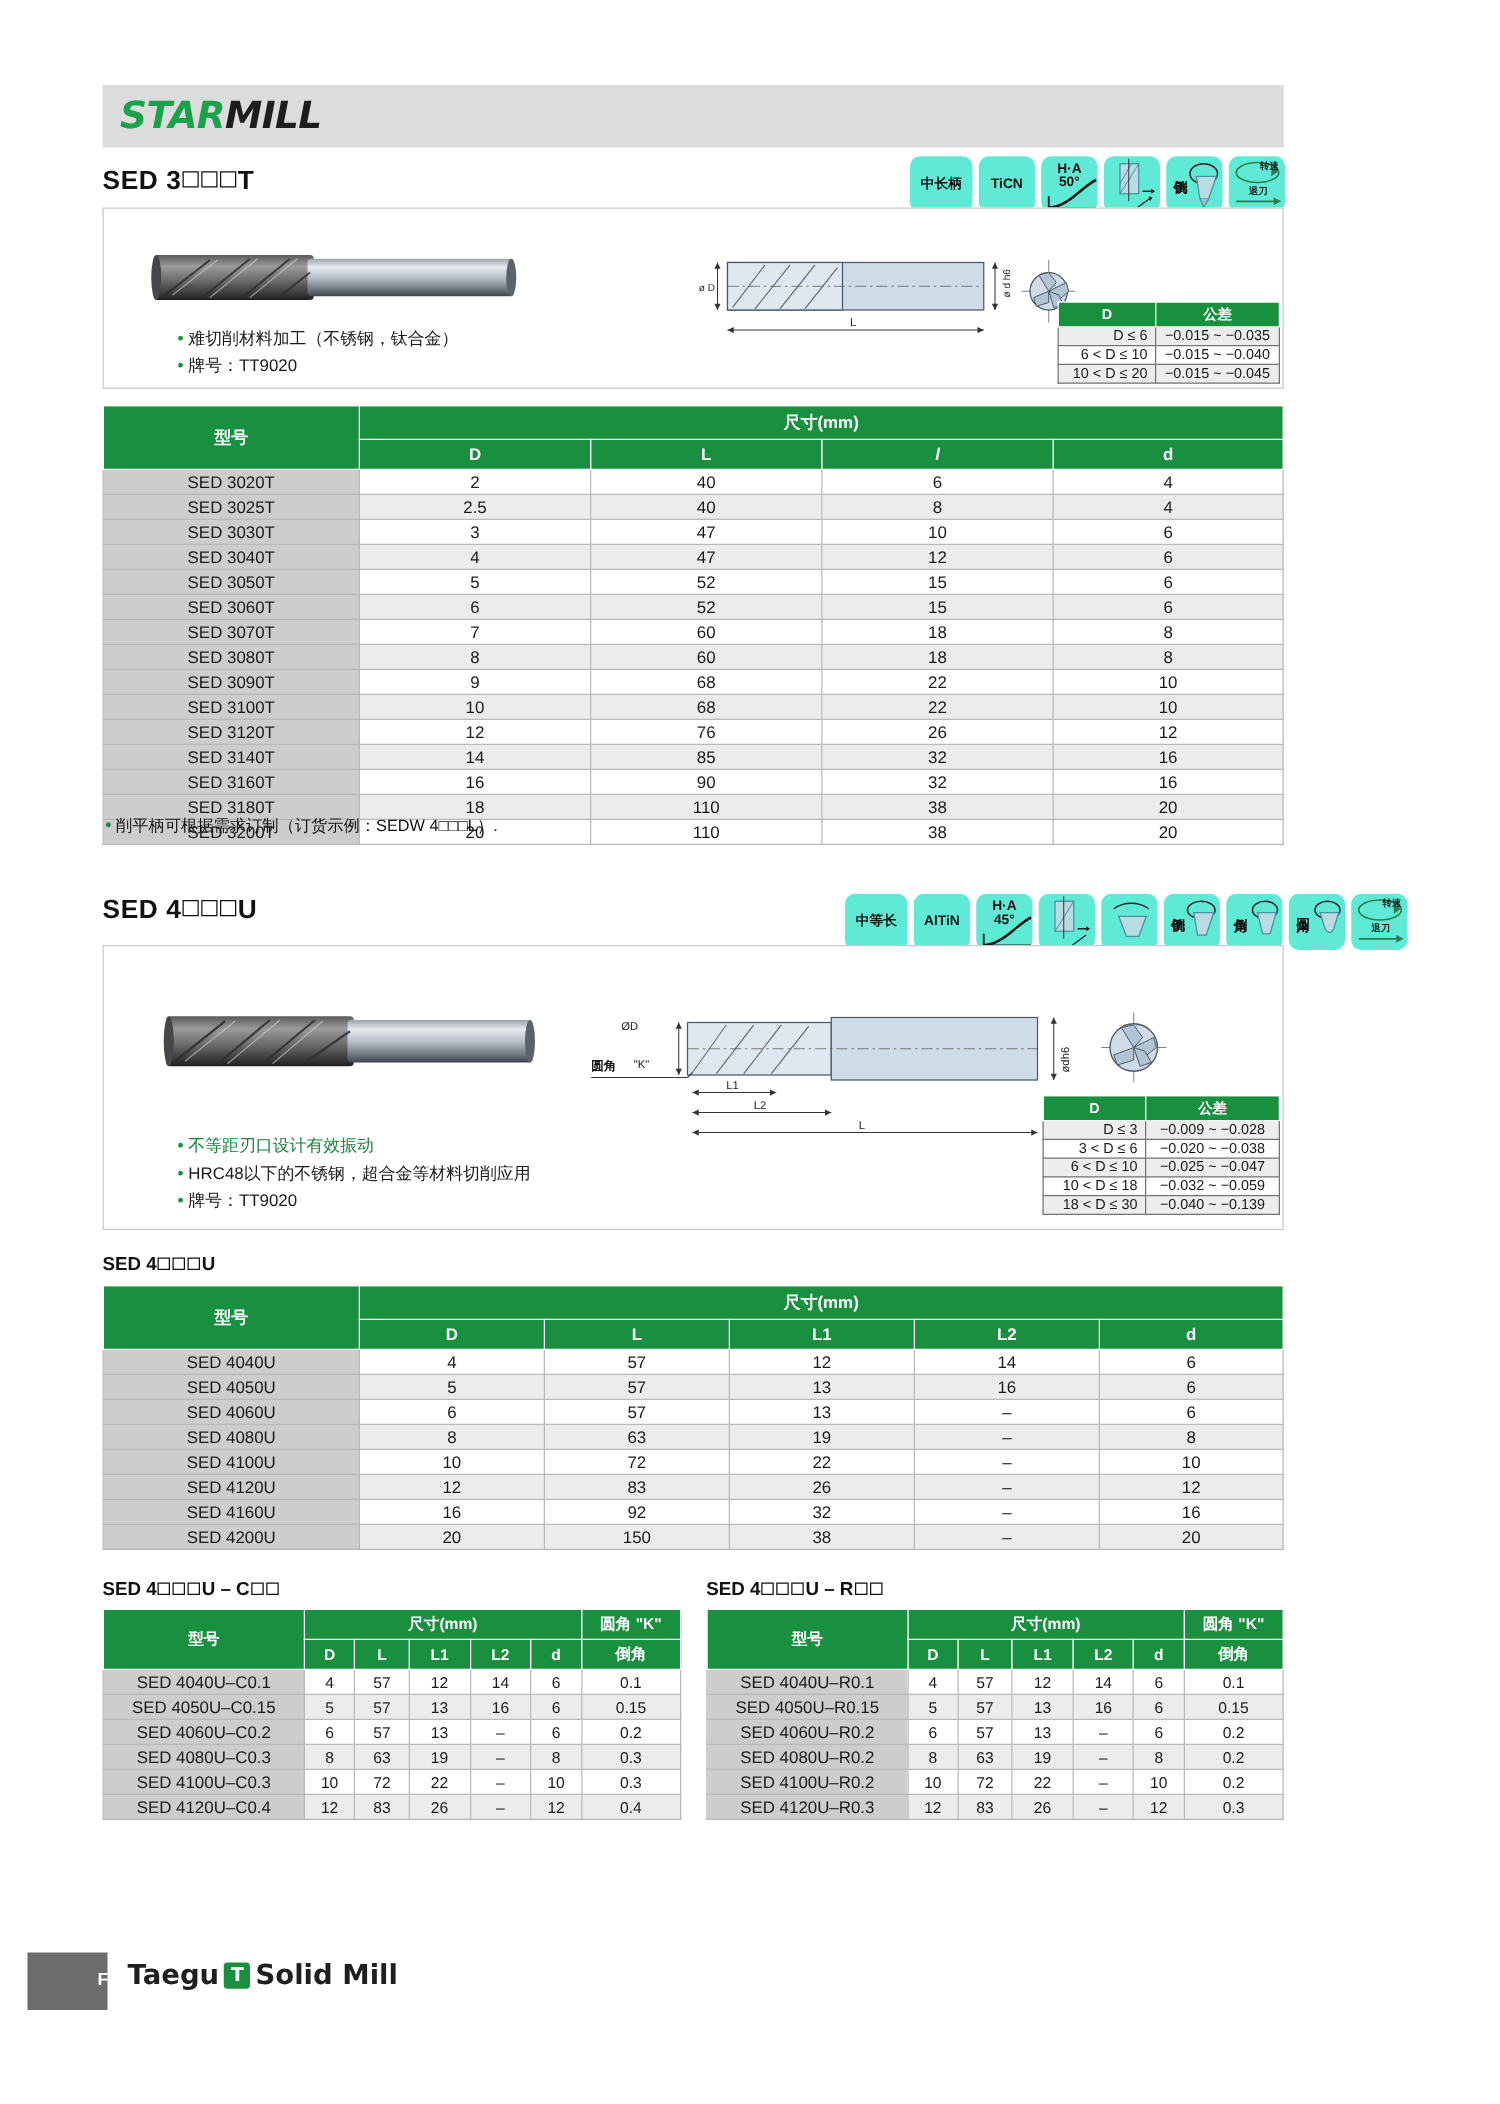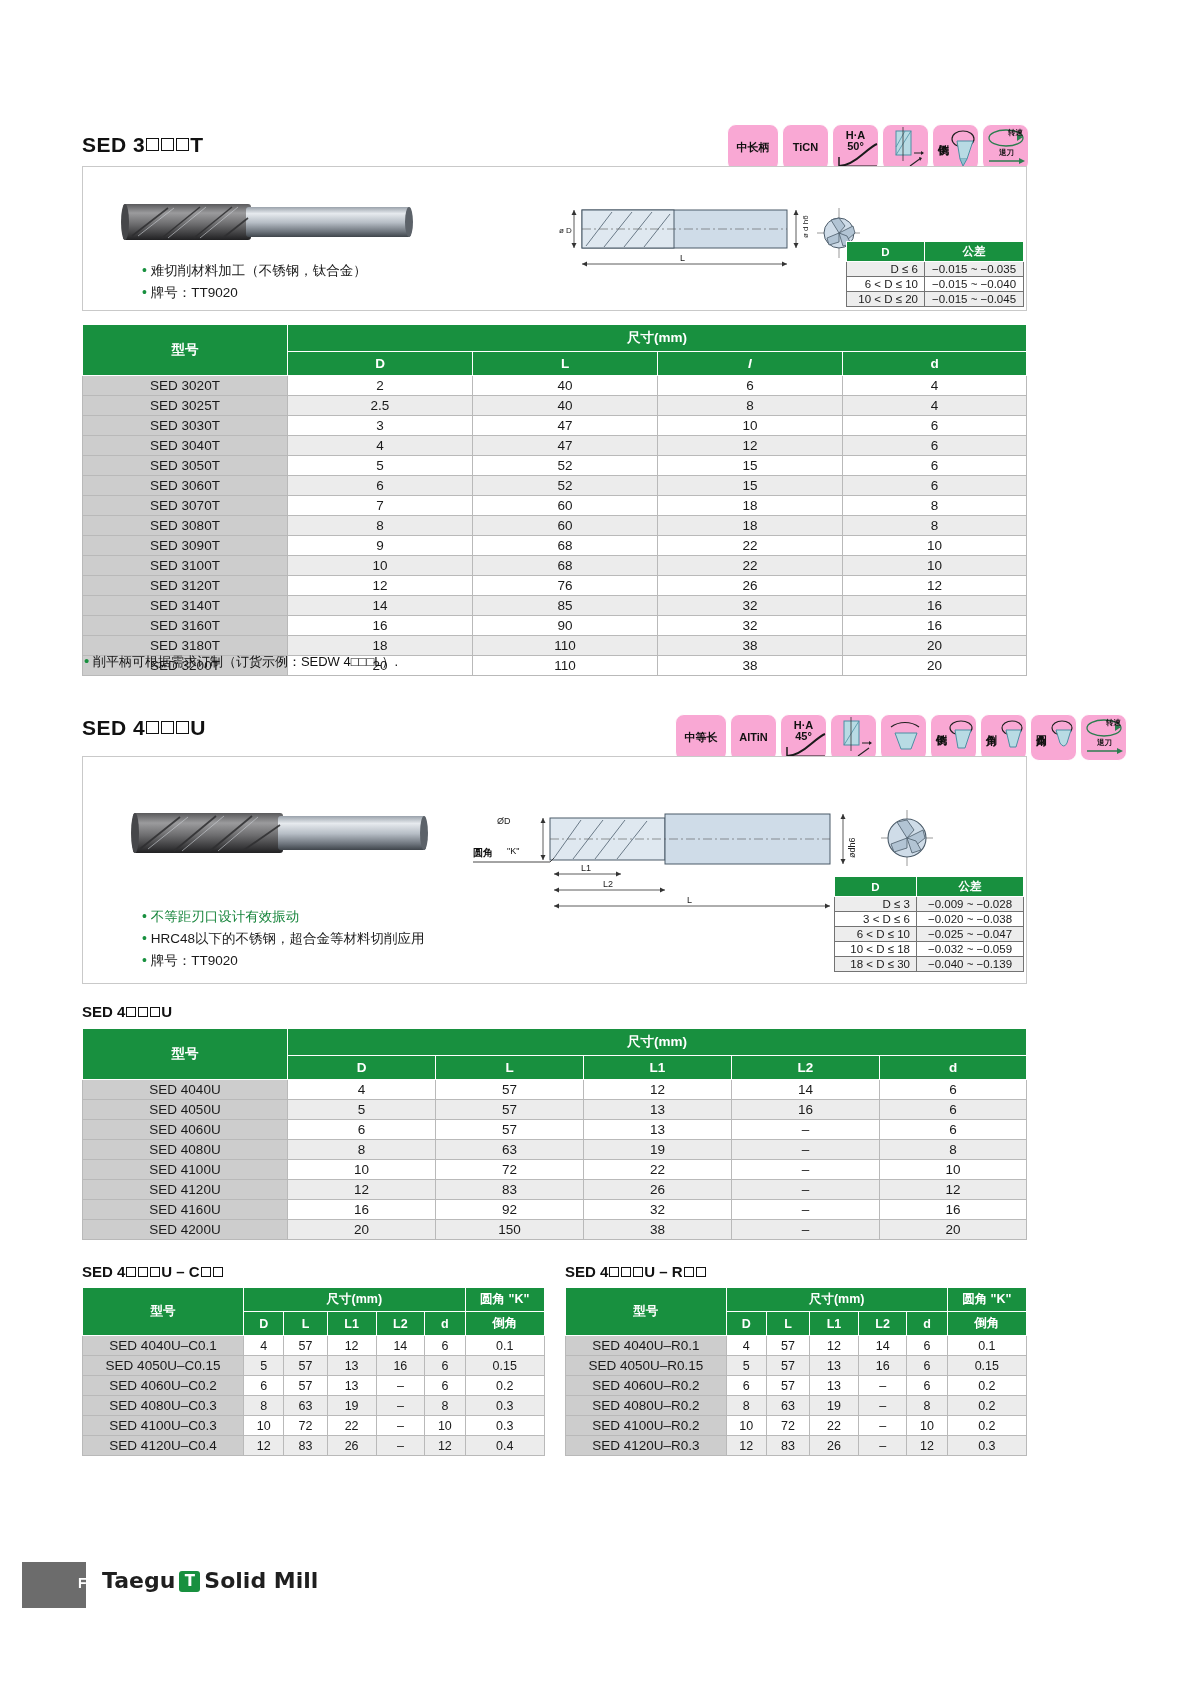--- a/index.html
+++ b/index.html
@@ -53,21 +53,21 @@
   .panel {
     position:absolute;
     border:1px solid #c9c9c9;
     background:#fff;
   }
 
   
   .badges { position:absolute; display:flex; gap:3px; align-items:flex-end; }
   .badge {
     width:47px; height:47px;
-    background:#f9a8d4;
+    background:#5eead4;
     border:1px solid #ffffff;
     border-radius:9px;
     position:relative;
     display:flex; align-items:center; justify-content:center;
     font-size:11px; font-weight:bold; color:#111;
     overflow:hidden;
     text-align:center;
     line-height:1.05;
   }
   .badge.wide { width:52px; }
@@ -182,20 +182,23 @@
 
   
   .draw { position:absolute; }
   .draw svg { display:block; }
 </style>
 </head>
 <body>
 
 <div class="page">
 
+  <div class="logobar">
+    <div class="logo"><span class="g">STAR</span><span class="k">MILL</span></div>
+  </div>
 
   <div class="sec-title" style="left:82px; top:133px;"><span>SED 3</span><span class="bx"></span><span class="bx"></span><span class="bx"></span><span>T</span></div>
 
   <div class="badges" style="left:727px; top:124px;">
     <div class="badge wide">
         <span>中长柄</span>
       </div>
     <div class="badge">
         <span>TiCN</span>
       </div>

